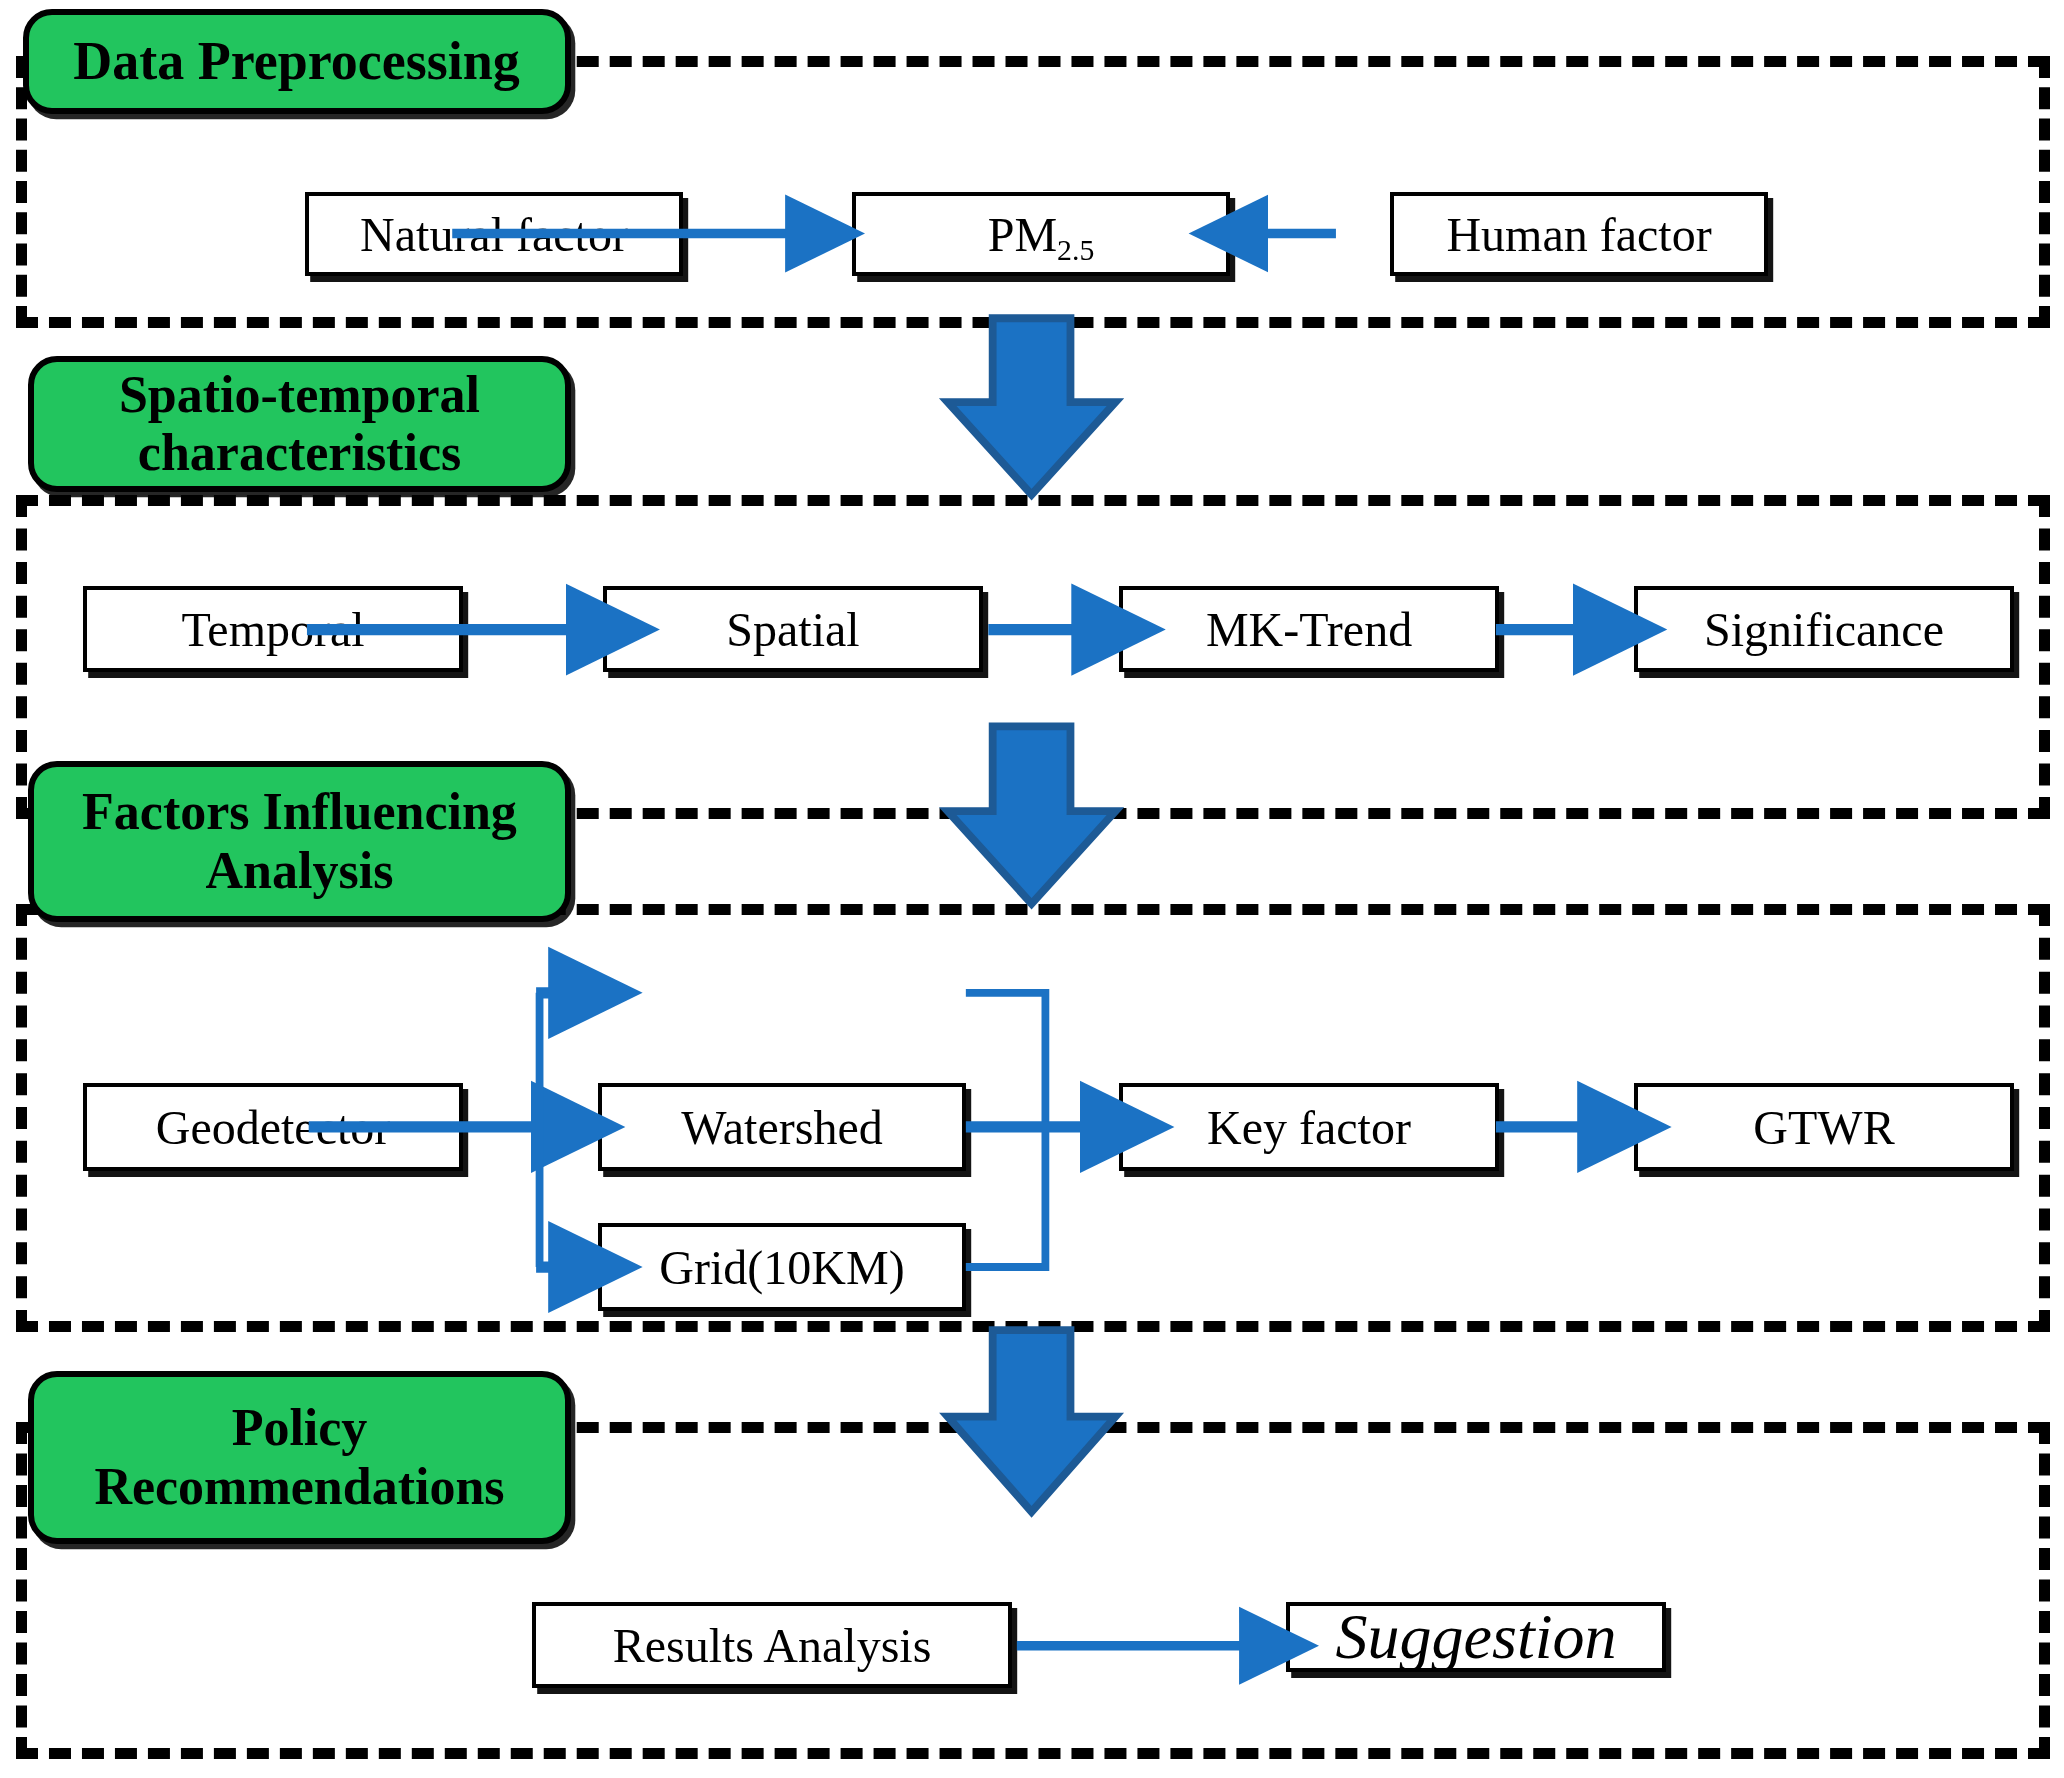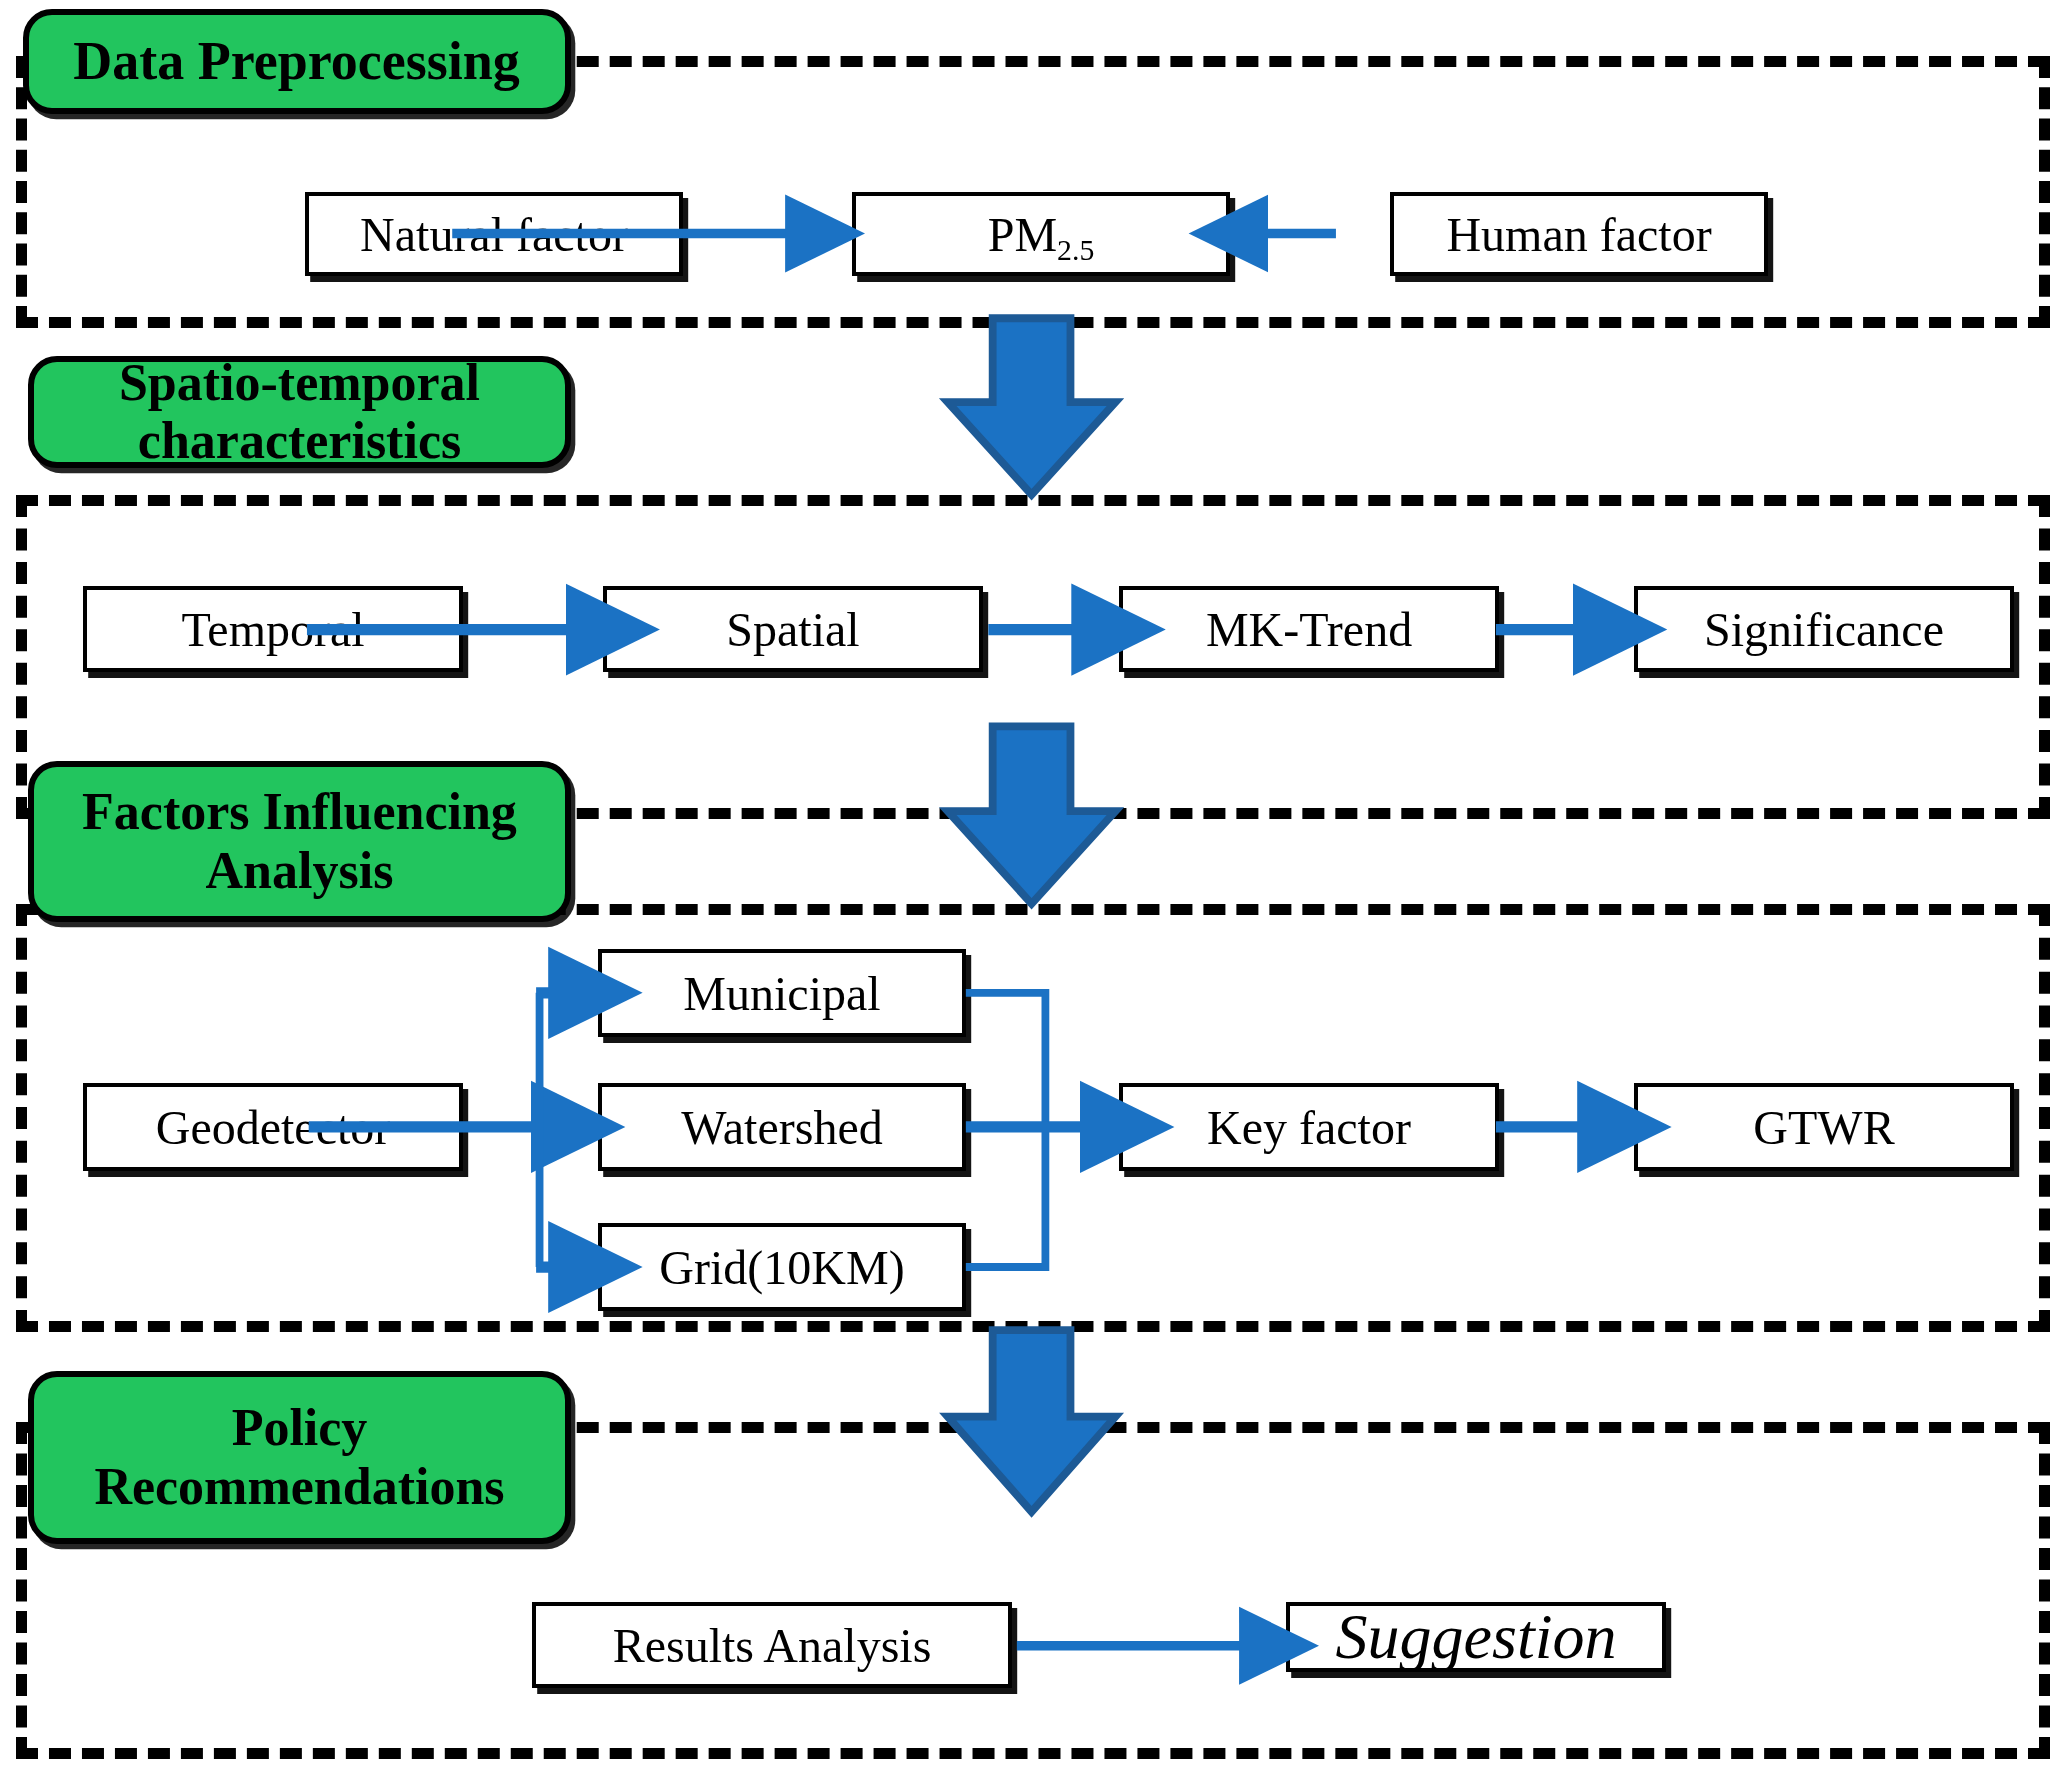--- a/index.html
+++ b/index.html
@@ -169,21 +169,21 @@
 
     <g>
       <path d="M1148,1538 L1238,1538 L1238,1638 L1290,1638 L1193,1748 L1096,1638 L1148,1638 Z" fill="#1B72C4" stroke="#1D5A96" stroke-width="9" stroke-linejoin="miter"></path>
     </g>
   </svg>
 
   <div class="stage-label" style="left:22.5px; top:8.6px; width:548px; height:105px; font-size:54px;">
     <span class="lbl-text">Data Preprocessing</span>
   </div>
 
-  <div class="stage-label" style="left:28px; top:356px; width:543px; height:112px; font-size:52px;">
+  <div class="stage-label" style="left:28px; top:356px; width:543px; height:136px; font-size:52px;">
     <span>
       <span class="lbl-text">Spatio-temporal</span>
       <span class="lbl-text">characteristics</span>
     </span>
   </div>
 
   <div class="stage-label" style="left:28px; top:761px; width:543px; height:161px; font-size:52px;">
     <span>
       <span class="lbl-text">Factors Influencing</span>
       <span class="lbl-text">Analysis</span>
@@ -222,23 +222,20 @@
   </div>
 
   <div class="proc-box" style="left:1634px; top:586px; width:380px; height:86px; font-size:48px;">
     <span class="bx-text">Significance</span>
   </div>
 
   <div class="proc-box" style="left:83px; top:1083px; width:380px; height:88px; font-size:48px;">
     <span class="bx-text">Geodetector</span>
   </div>
 
-  <div class="proc-box" style="left:598px; top:949px; width:368px; height:88px; font-size:48px;">
-    <span class="bx-text">Municipal</span>
-  </div>
 
   <div class="proc-box" style="left:598px; top:1083px; width:368px; height:88px; font-size:48px;">
     <span class="bx-text">Watershed</span>
   </div>
 
   <div class="proc-box" style="left:598px; top:1223px; width:368px; height:88px; font-size:48px;">
     <span class="bx-text">Grid(10KM)</span>
   </div>
 
   <div class="proc-box" style="left:1634px; top:1083px; width:380px; height:88px; font-size:48px;">

